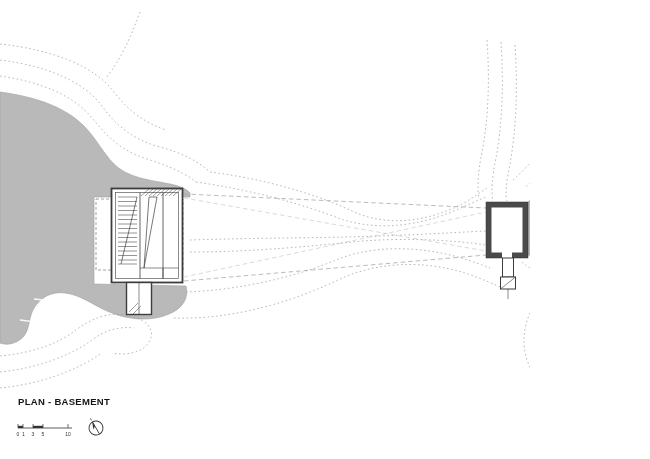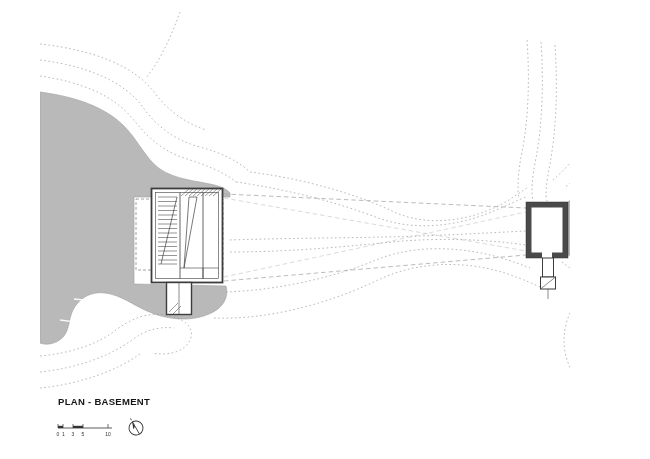--- a/index.html
+++ b/index.html
@@ -2,21 +2,20 @@
 <html><head>
 <meta charset="utf-8">
 <style>
   html,body{margin:0;padding:0;background:#ffffff;}
   .sheet{
     position:relative;
     width:530px;height:459px;
     background:#ffffff;
     overflow:hidden;
     font-family:"Liberation Sans", sans-serif;
-    margin-left:40px;
   }
   .sheet svg{position:absolute;left:0;top:0;}
   .drawing-title{
     position:absolute;
     left:18px;top:396px;
     font-size:9.5px;
     font-weight:bold;
     letter-spacing:.3px;
     color:#151515;
     white-space:nowrap;

